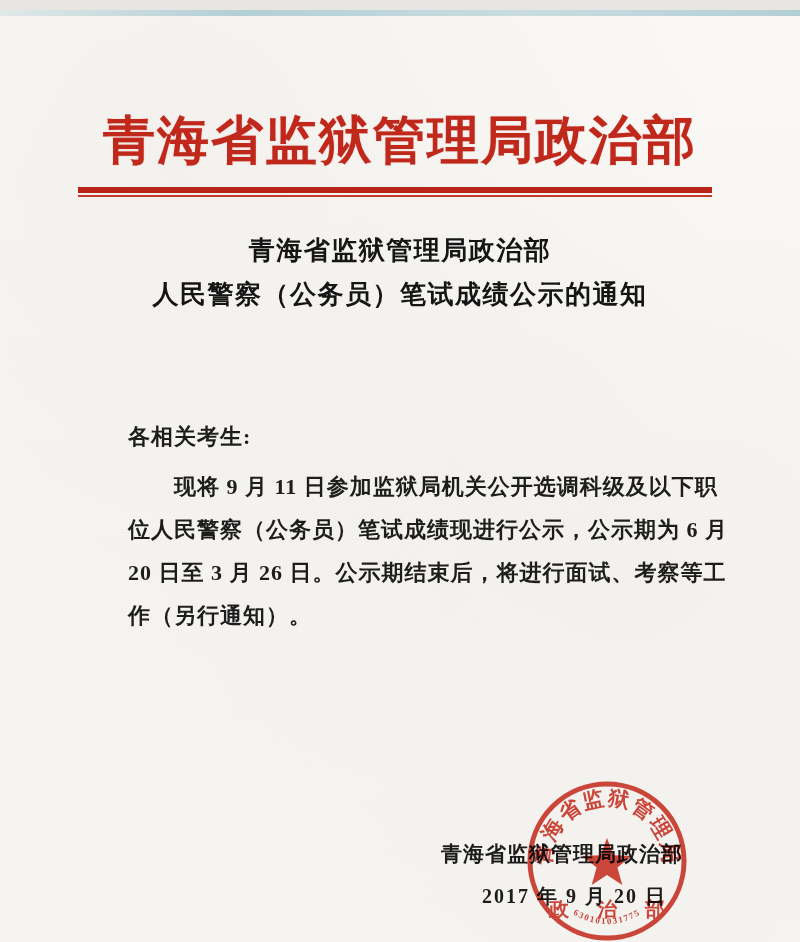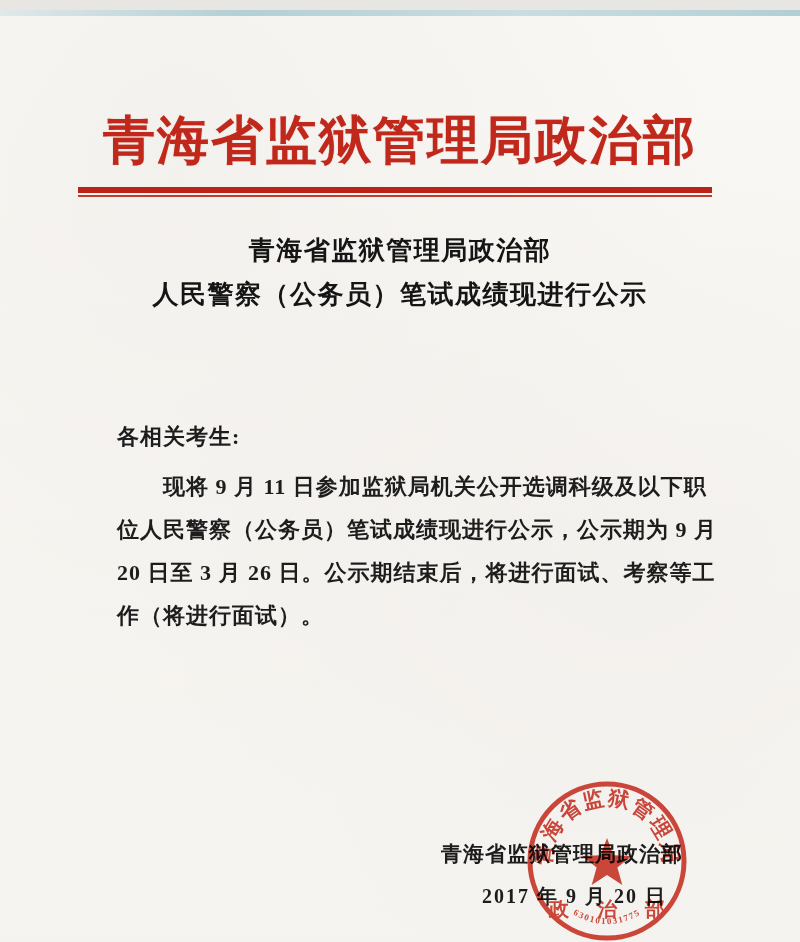--- a/index.html
+++ b/index.html
@@ -35,21 +35,21 @@
   .red-rule .gap{height:2px;}
   .red-rule .thin{height:2px;background:#c43a2c;}
   .title-block{
     position:absolute;top:218px;left:0;width:800px;
     text-align:center;
     font-family:"Liberation Sans","DejaVu Sans",sans-serif;
     font-weight:700;color:#151515;
   }
   .title-line{font-size:26px;line-height:44px;letter-spacing:1.5px;}
   .body-block{
-    position:absolute;top:412px;left:117px;width:576px;
+    position:absolute;top:412px;left:128px;width:576px;
     font-size:22px;font-weight:700;color:#1d1d1d;
     letter-spacing:1px;
   }
   .salutation{line-height:30px;margin-bottom:13px;}
   .para-line{line-height:43px;white-space:nowrap;}
   .para-line.indent{text-indent:46px;}
   .signature-org{
     position:absolute;top:830px;right:117px;
     font-size:21px;font-weight:700;color:#1c1c1c;letter-spacing:1px;
     white-space:nowrap;
@@ -78,29 +78,29 @@
   <div class="letterhead">青海省监狱管理局政治部</div>
 
   <div class="red-rule">
     <div class="thick"></div>
     <div class="gap"></div>
     <div class="thin"></div>
   </div>
 
   <div class="title-block">
     <div class="title-line">青海省监狱管理局政治部</div>
-    <div class="title-line">人民警察（公务员）笔试成绩现进行公示</div>
+    <div class="title-line">人民警察（公务员）笔试成绩公示的通知</div>
   </div>
 
   <div class="body-block">
     <div class="salutation">各相关考生:</div>
     <div class="para-line indent">现将 9 月 11 日参加监狱局机关公开选调科级及以下职</div>
-    <div class="para-line">位人民警察（公务员）笔试成绩现进行公示，公示期为 9 月</div>
+    <div class="para-line">位人民警察（公务员）笔试成绩现进行公示，公示期为 6 月</div>
     <div class="para-line">20 日至 3 月 26 日。公示期结束后，将进行面试、考察等工</div>
-    <div class="para-line">作（将进行面试）。</div>
+    <div class="para-line">作（另行通知）。</div>
   </div>
 
   <div class="signature-org">青海省监狱管理局政治部</div>
 
   <div class="signature-date">2017 年 9 月 20 日</div>
 
   <svg class="seal" viewBox="0 0 168 168">
     <defs>
       <path id="ringPath" d="M 28.8 93.7 A 56 56 0 1 1 139.2 93.7"></path>
       <path id="codePath" d="M 29.4 115.5 A 63 63 0 0 0 138.6 115.5"></path>

